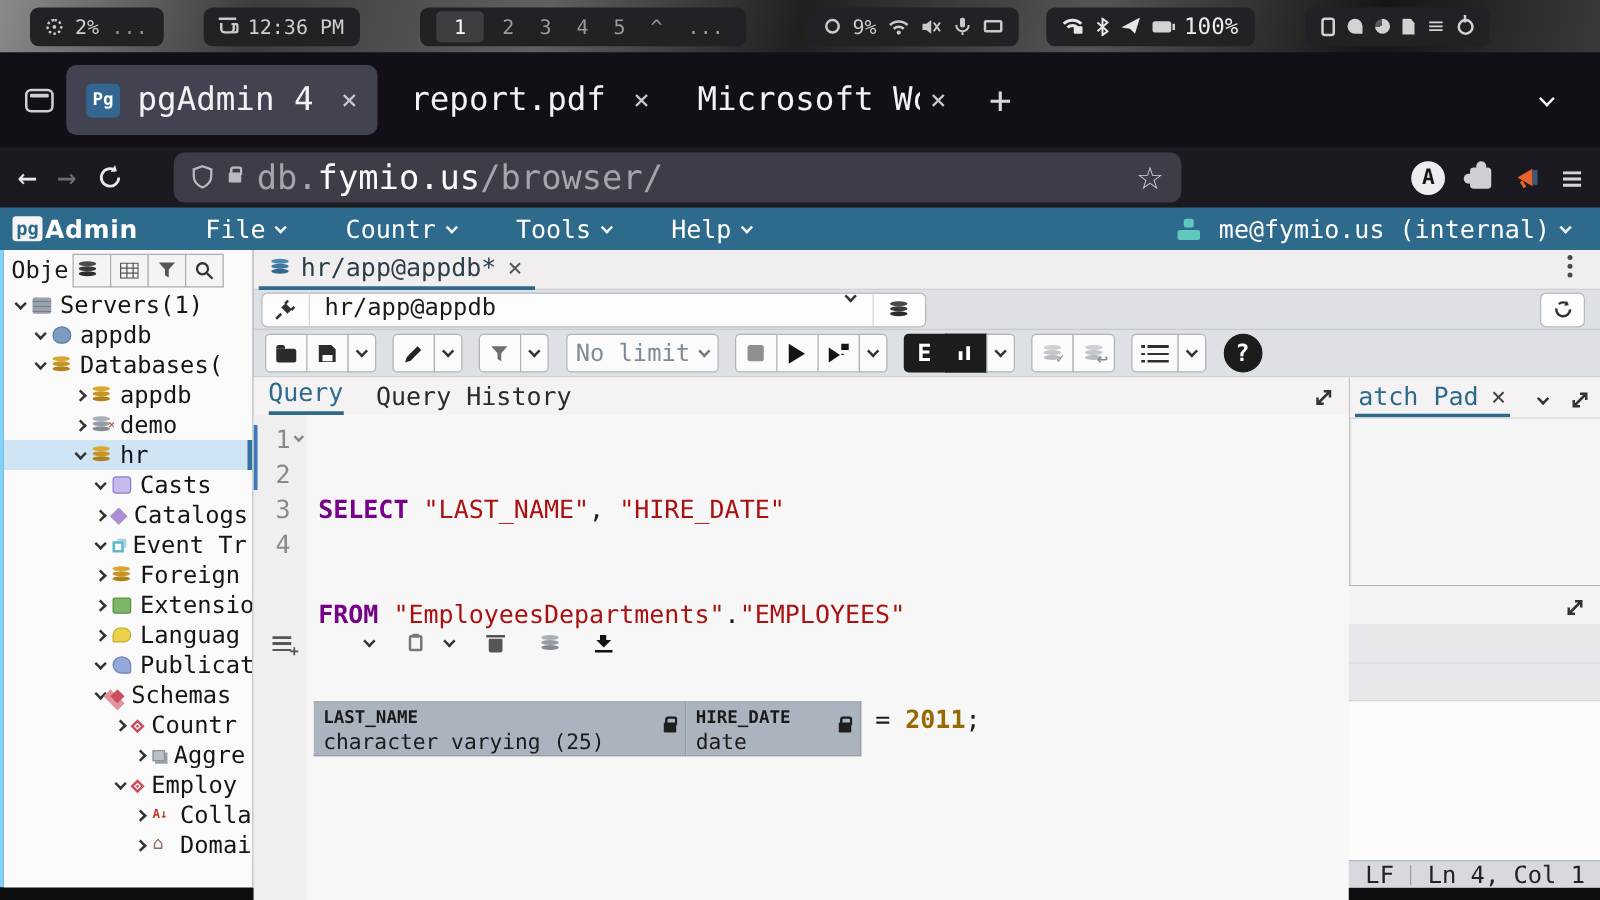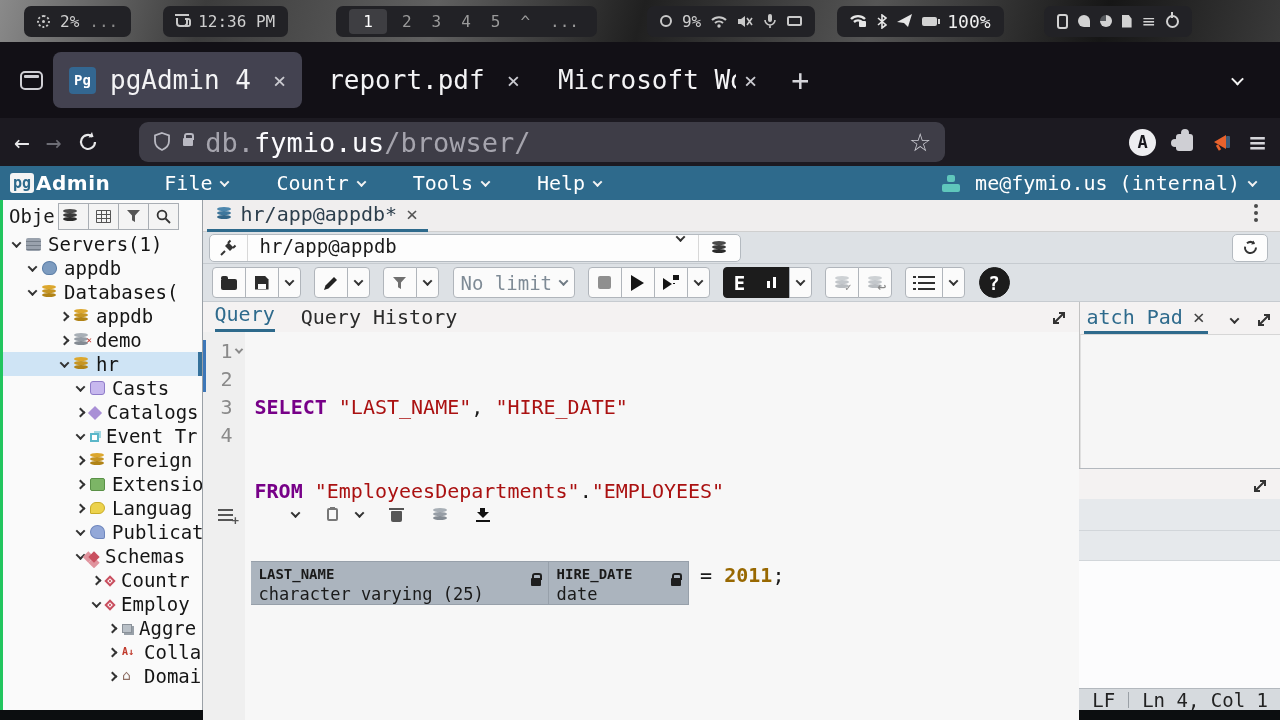--- a/index.html
+++ b/index.html
@@ -65,21 +65,21 @@
 
 .pgbar{height:34px;background:#2e6a8c;display:flex;align-items:center;padding:0 10px;color:#fff}
 .pglogo-pg{background:#f4f4f4;color:#2e6a8c;font-weight:700;font-size:15px;border-radius:3px;padding:1px 3px}
 .pglogo-admin{font-family:"DejaVu Sans","Liberation Sans",sans-serif;font-weight:700;font-size:20px;margin-left:2px;letter-spacing:.5px}
 .pgmenu{display:flex;align-items:center;gap:9px;font-size:20px;margin-left:48px}
 .i-user{width:18px;height:17px;position:relative;margin-right:6px}
 .i-user::before{content:"";position:absolute;left:5px;top:0;width:8px;height:7px;background:#5fc7bc;border-radius:2px}
 .i-user::after{content:"";position:absolute;left:0;bottom:0;width:18px;height:8px;background:#5fc7bc;border-radius:2px}
 
 
-.content{display:flex;height:510px;border-left:3px solid #22c55e}
+.content{display:flex;height:510px;border-left:3px solid #7dd3fc}
 .sidebar{width:200px;background:#fafafa;border-right:1px solid #9aa0a6;display:flex;flex-direction:column;overflow:hidden}
 .side-head{height:32px;display:flex;align-items:center;padding:0 6px;font-size:19px;gap:2px}
 .shbtn{width:31px;height:27px;background:#f4f4f4;border:1px solid #a9aeb4;display:flex;align-items:center;justify-content:center;margin-left:-1px}
 .tree{flex:1;overflow:hidden}
 .trow{height:24px;display:flex;align-items:center;font-size:19px;white-space:nowrap;overflow:hidden;color:#151515}
 .trow.sel{background:#cfe4f5;box-shadow:inset -4px 0 0 #35719b}
 .trow .chev{margin-right:6px}
 .tico{width:15px;height:14px;margin-right:7px;flex:none;position:relative;display:inline-block;font-style:normal}
 
 
@@ -462,29 +462,29 @@
         <div class="trow" style="padding-left:74px">
             <span class="chev d"></span>
             <i class="tico ic-schemas"></i>
             <span>Schemas</span>
           </div>
         <div class="trow" style="padding-left:90px">
             <span class="chev r"></span>
             <i class="tico ic-schema"></i>
             <span>Countr</span>
           </div>
+        <div class="trow" style="padding-left:106px">
+            <span class="chev r"></span>
+            <i class="tico ic-agg"></i>
+            <span>Aggre</span>
+          </div>
         <div class="trow" style="padding-left:90px">
             <span class="chev d"></span>
             <i class="tico ic-schema"></i>
             <span>Employ</span>
-          </div>
-        <div class="trow" style="padding-left:106px">
-            <span class="chev r"></span>
-            <i class="tico ic-agg"></i>
-            <span>Aggre</span>
           </div>
         <div class="trow" style="padding-left:106px">
             <span class="chev r"></span>
             <i class="tico ic-coll">A↓</i>
             <span>Colla</span>
           </div>
         <div class="trow" style="padding-left:106px">
             <span class="chev r"></span>
             <i class="tico ic-dom glyph">⌂</i>
             <span>Domai</span>

